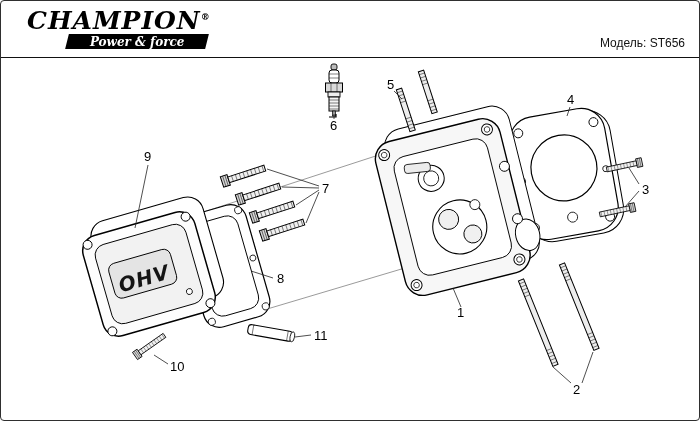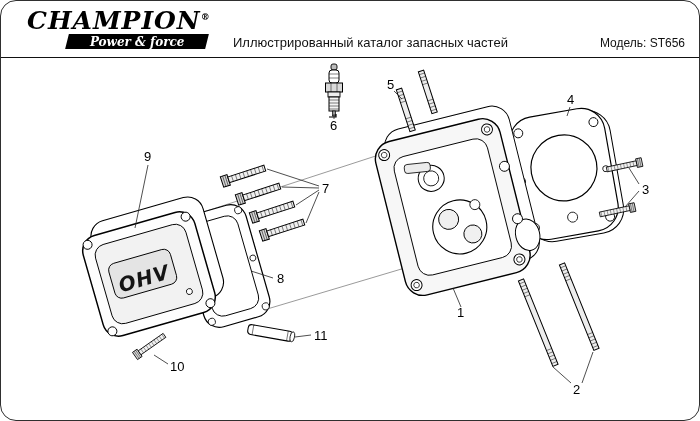--- a/index.html
+++ b/index.html
@@ -1,20 +1,20 @@
 <!DOCTYPE html>
 <html><head>
 <meta charset="utf-8">
 <style>
   * { box-sizing: border-box; margin: 0; padding: 0; }
   html, body { width: 700px; height: 421px; background: #fff; }
   body { font-family: "Liberation Sans", "DejaVu Sans", sans-serif; color: #111; }
   .page {
     width: 700px; height: 421px;
-    border: 1px solid #2f2f2f; border-radius: 16px;
+    border: 1px solid #2f2f2f; border-radius: 4px;
     background: #fff; position: relative; overflow: hidden;
   }
   .header { position: relative; height: 57px; border-bottom: 1.5px solid #111; }
   .logo { position: absolute; left: 26px; top: 7px; }
   .brand {
     font-family: "DejaVu Serif", "Liberation Serif", serif;
     font-style: italic; font-weight: bold; font-size: 25px;
     letter-spacing: 1px; line-height: 1; color: #000;
   }
   .brand sup { font-size: 9px; font-style: normal; }
@@ -44,21 +44,20 @@
 
 <div class="page">
 
   <header class="header">
     <div class="logo">
       <div class="brand"><span>CHAMPION</span><sup>®</sup></div>
       <div class="banner">
         <span>Power &amp; force</span>
       </div>
     </div>
-    <div class="title">Иллюстрированный каталог запасных частей</div>
     <div class="model">Модель: ST656</div>
   </header>
 
   <main class="diagram-area">
     <svg width="698" height="362" viewBox="0 0 698 362" xmlns="http://www.w3.org/2000/svg">
 
       <defs>
         <g id="bolt">
           <rect x="0" y="-5.5" width="7" height="11" fill="#d6d6d6" stroke="#000" stroke-width="1"></rect>
           <path d="M2.4,-5.5 V5.5 M4.8,-5.5 V5.5" stroke="#000" stroke-width="0.5" fill="none"></path>

